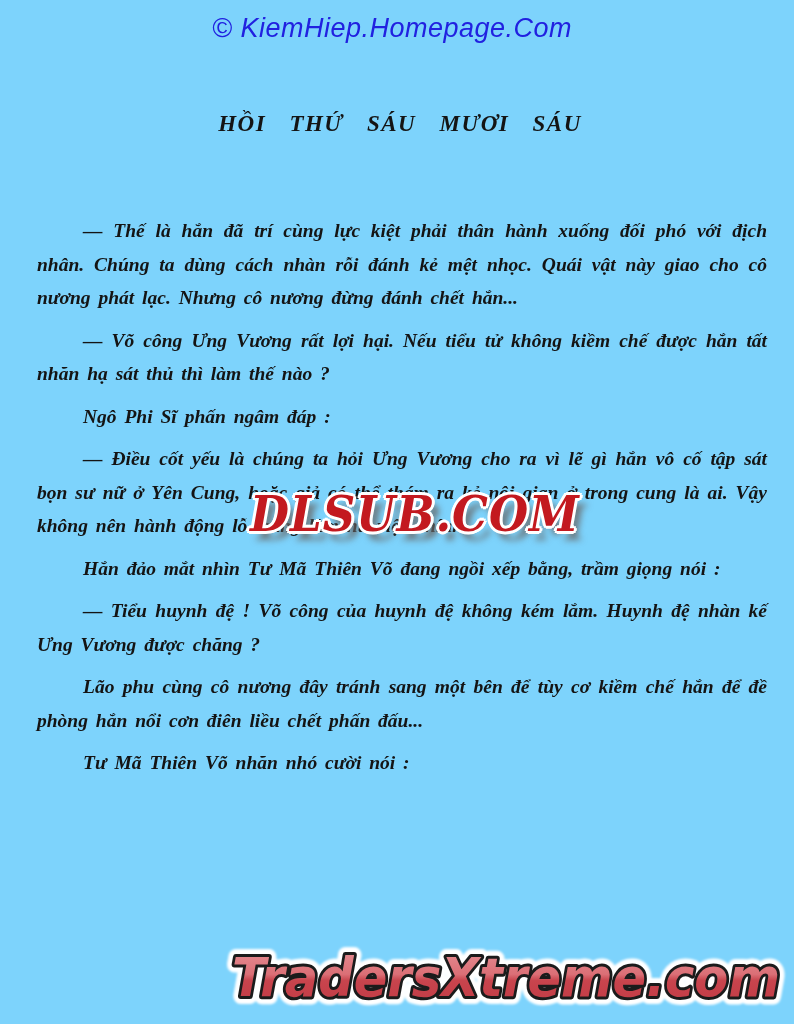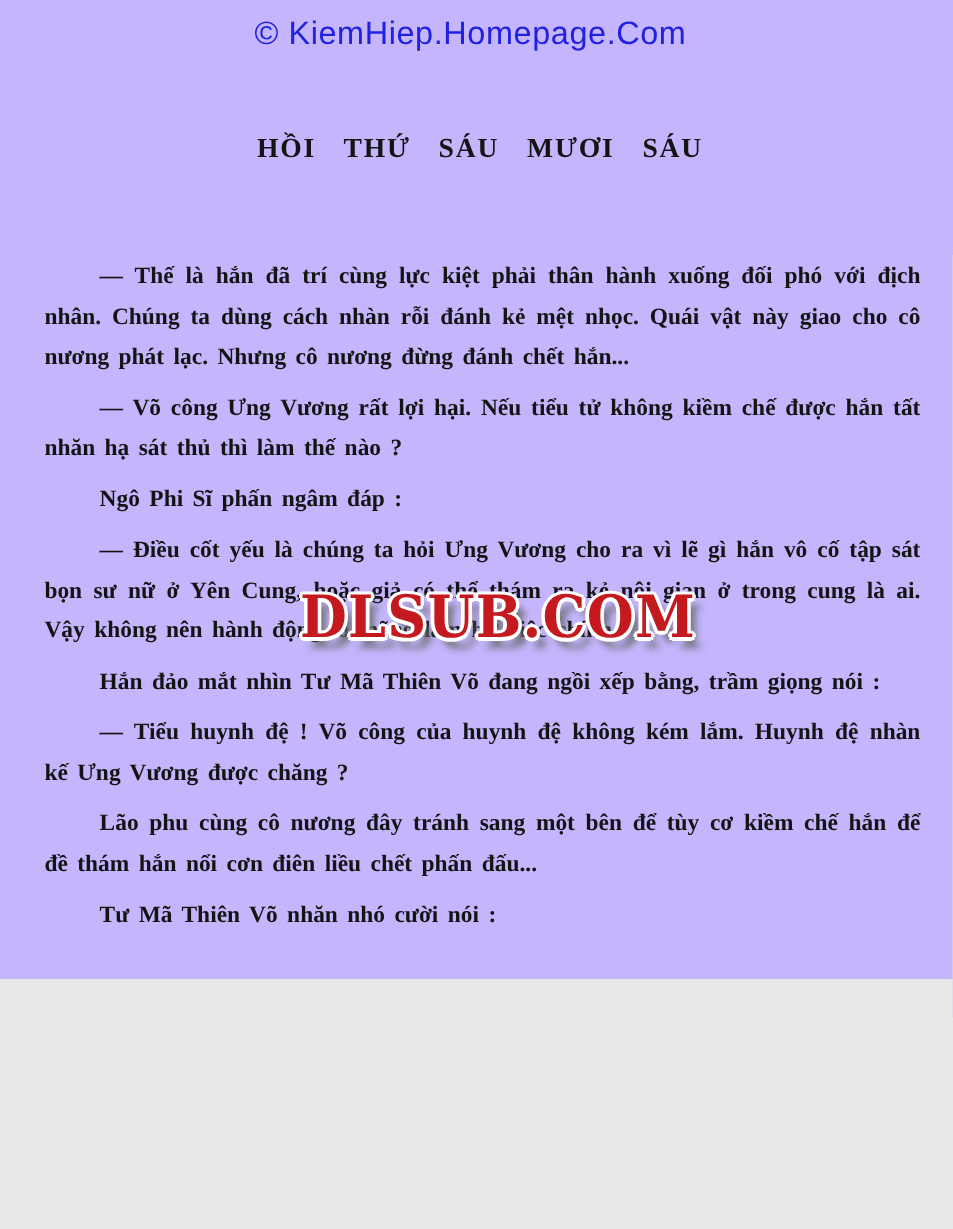--- a/index.html
+++ b/index.html
@@ -1,23 +1,24 @@
 <!DOCTYPE html>
 <html><head>
 <meta charset="utf-8">
 <style>
   html,body { margin:0; padding:0; background:#e8e8e8; }
   .page {
     position:relative;
-    width:794px; height:816px;
+    width:794px; height:1024px;
     margin:0 auto;
-    background:#c4b5fd;
+    background:#7dd3fc;
     overflow:hidden;
     font-family:"Liberation Serif","DejaVu Serif",serif;
     color:#141414;
+    font-style:italic;
   }
 
   
   .copyright {
     position:absolute; top:13px; left:212px;
     font-family:"Liberation Sans",sans-serif;
     font-size:27px; letter-spacing:0.5px;
     color:#2121e0;
     white-space:nowrap;
   }
@@ -82,21 +83,21 @@
 
   <div class="body-text">
 
 
     <p>— Thế là hắn đã trí cùng lực kiệt phải thân hành xuống đối phó với địch nhân. Chúng ta dùng cách nhàn rỗi đánh kẻ mệt nhọc. Quái vật này giao cho cô nương phát lạc. Nhưng cô nương đừng đánh chết hắn...</p>
     <p>— Võ công Ưng Vương rất lợi hại. Nếu tiểu tử không kiềm chế được hắn tất nhăn hạ sát thủ thì làm thế nào ?</p>
     <p>Ngô Phi Sĩ phấn ngâm đáp :</p>
     <p>— Điều cốt yếu là chúng ta hỏi Ưng Vương cho ra vì lẽ gì hắn vô cố tập sát bọn sư nữ ở Yên Cung, hoặc giả có thể thám ra kẻ nội gian ở trong cung là ai. Vậy không nên hành động lỗ mãng làm hư việc chính.</p>
     <p>Hắn đảo mắt nhìn Tư Mã Thiên Võ đang ngồi xếp bằng, trầm giọng nói :</p>
     <p>— Tiểu huynh đệ ! Võ công của huynh đệ không kém lắm. Huynh đệ nhàn kế Ưng Vương được chăng ?</p>
-    <p>Lão phu cùng cô nương đây tránh sang một bên để tùy cơ kiềm chế hắn để đề thám hắn nổi cơn điên liều chết phấn đấu...</p>
+    <p>Lão phu cùng cô nương đây tránh sang một bên để tùy cơ kiềm chế hắn để đề phòng hắn nổi cơn điên liều chết phấn đấu...</p>
     <p>Tư Mã Thiên Võ nhăn nhó cười nói :</p>
   </div>
 
   <div class="dlsub">DLSUB.COM</div>
 
   <div class="traders-wrap">
     <svg width="576" height="86" viewBox="0 0 576 86">
       <defs>
         <linearGradient id="tgrad" x1="0" y1="0" x2="0" y2="1">
           <stop offset="0%" stop-color="#e69096"></stop>

